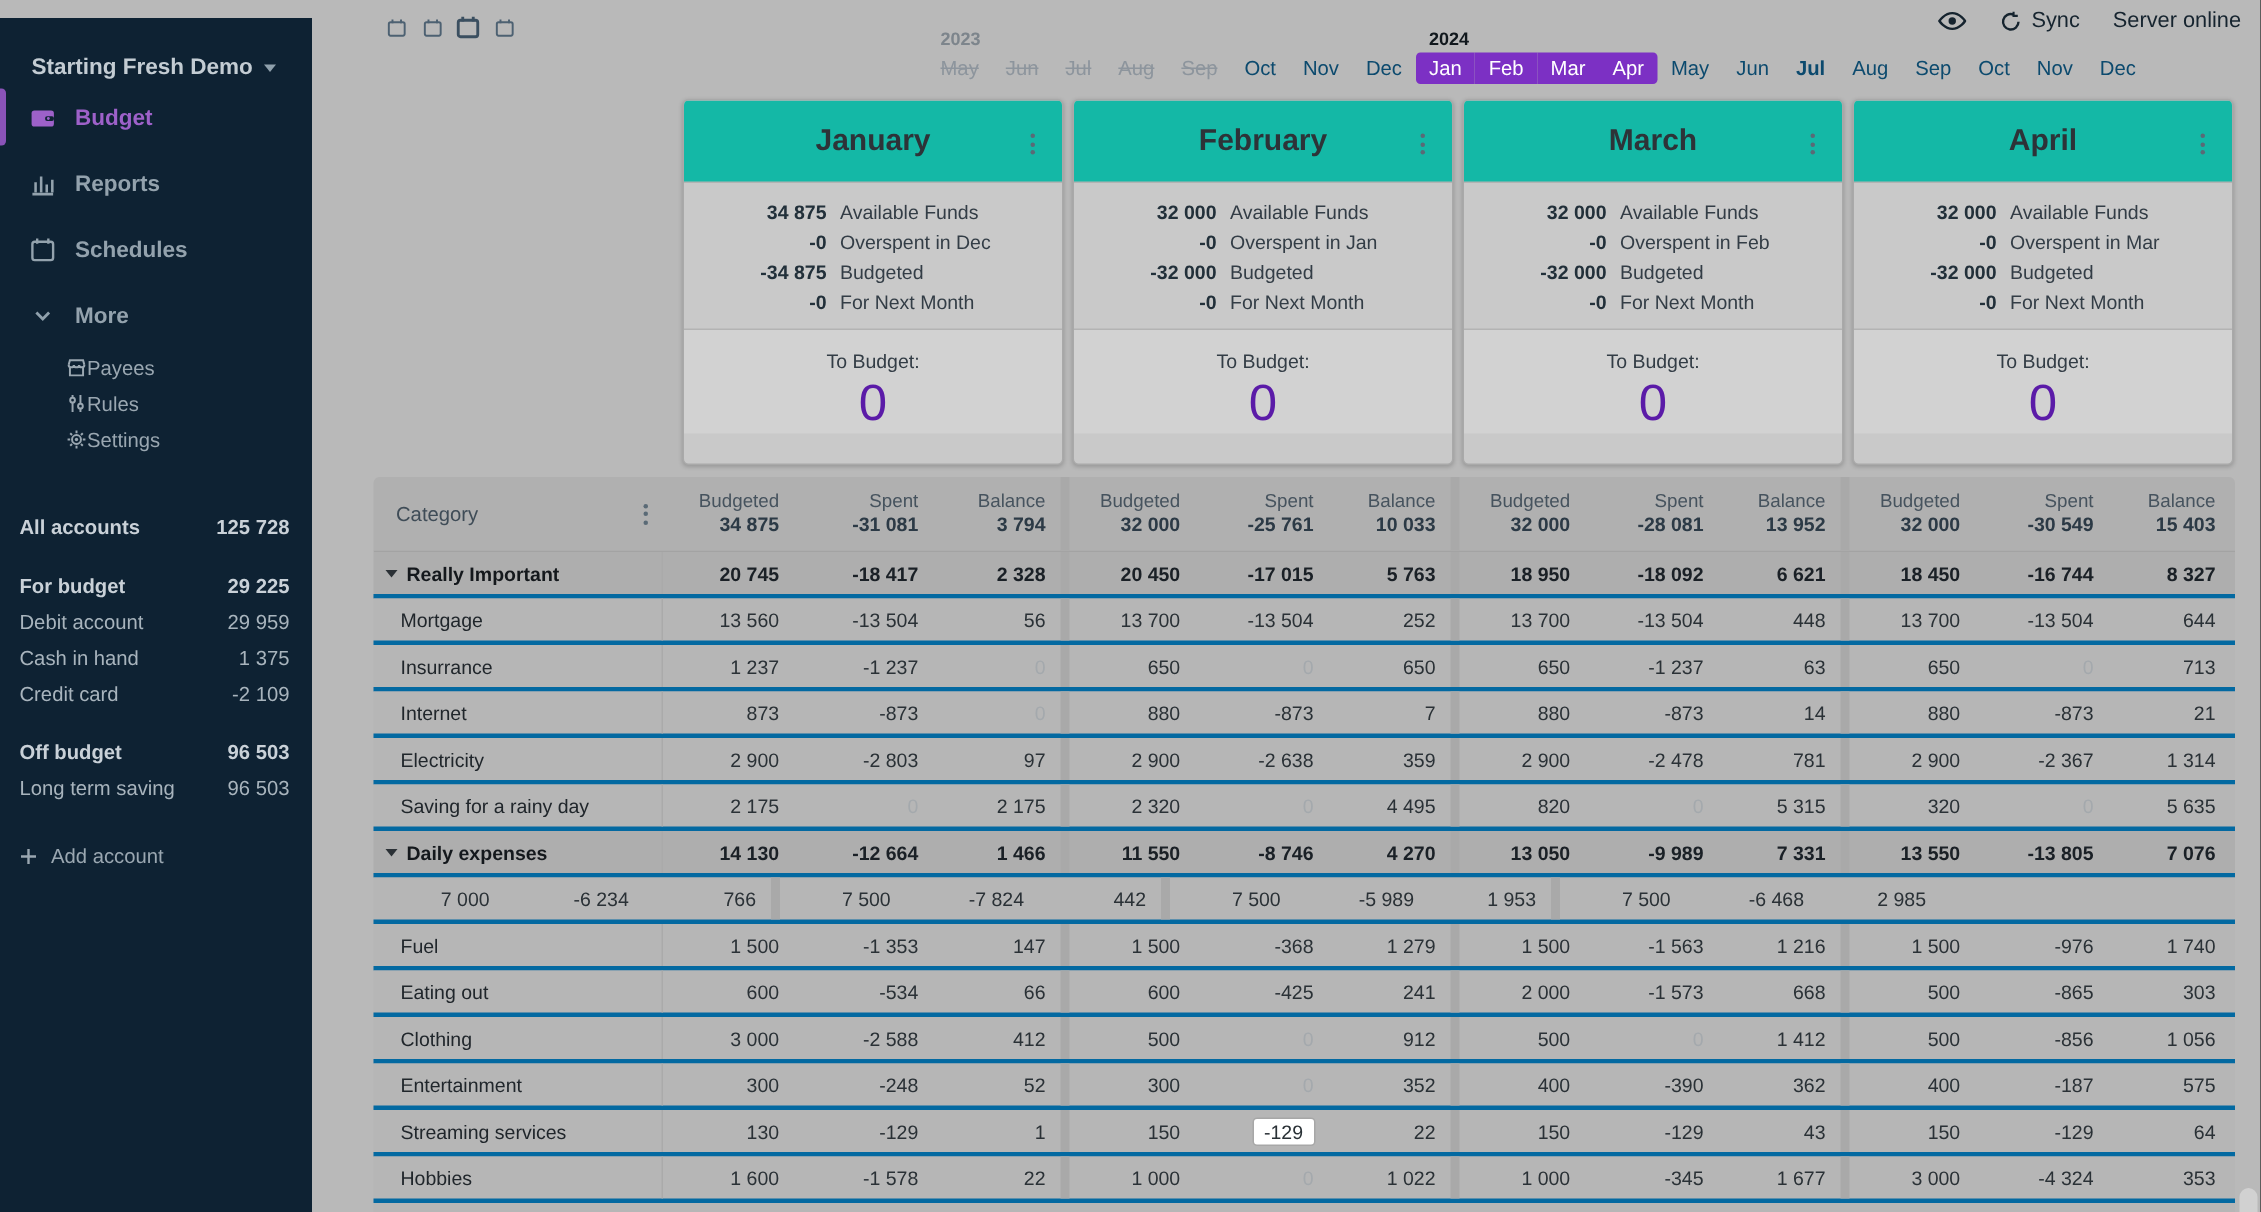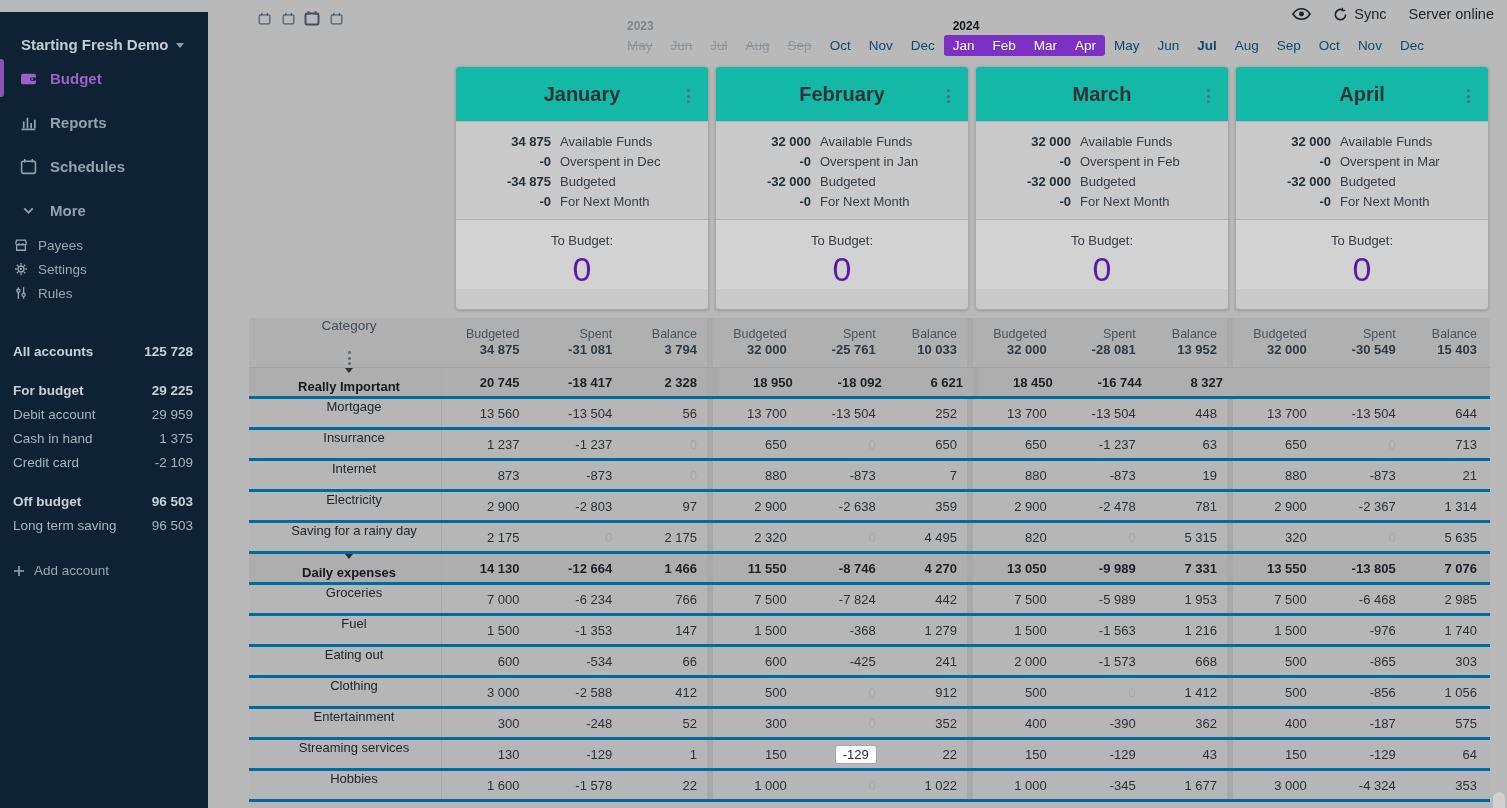--- a/index.html
+++ b/index.html
@@ -15,21 +15,21 @@
   }
   .sb-title { display:flex; align-items:center; gap:7px; padding:24px 0 0 21px;
     font-size:15px; font-weight:bold; color:#c3ccd3; cursor:pointer; }
   .caret-down { width:0; height:0; border-left:4px solid transparent; border-right:4px solid transparent; border-top:5px solid #8fa0ac; margin-top:2px;}
   .sb-item { position:relative; display:flex; align-items:center; gap:13px;
     height:38px; margin-top:6px; padding-left:20px; font-size:15px; font-weight:bold;
     color:#93a2ad; cursor:pointer; }
   .sb-item.active { color:#9d61c9; }
   .sb-item.active .active-bar { position:absolute; left:0; top:0; bottom:0; width:4px; background:#8a53b8; border-radius:0 3px 3px 0; }
   .sb-item svg, .sb-sub svg { flex:0 0 auto; }
-  .sb-sub { display:flex; align-items:center; gap:10px; height:24px; padding-left:14px;
+  .sb-sub { display:flex; align-items:center; height:24px; padding-left:44px;
     font-size:13.5px; color:#9aa7b1; cursor:pointer; }
   .sb-subwrap { margin-top:4px; }
   .accounts { margin-top:34px; padding:0 15px 0 13px; }
   .acct-row { display:flex; justify-content:space-between; align-items:center; height:24px;
     font-size:13.5px; color:#a8b4bd; cursor:pointer; }
   .acct-row.hdr { font-weight:bold; color:#c9d1d8; }
   .acct-row.all { margin-bottom:15px; }
   .acct-group { margin-top:15px; }
   .acct-val { font-variant-numeric: tabular-nums; }
   .add-account { display:flex; align-items:center; gap:9px; margin:26px 0 0 13px;
@@ -68,21 +68,21 @@
   .cs-label { padding-left:9px; }
   .card-foot { background:#d2d2d2; text-align:center; padding-top:13px; }
   .tb-label { font-size:13px; color:#333d46; }
   .tb-value { font-size:34px; color:#5b1ba8; margin-top:2px; cursor:pointer; display:inline-block; }
   
   .kebab { display:inline-flex; flex-direction:column; gap:2.5px; cursor:pointer; padding:2px; }
   .kebab i { width:3px; height:3px; border-radius:50%; background:#5a6a76; }
   
   .btable { position:absolute; left:9px; top:318px; width:1241px; }
   .trow { display:flex; }
-  .c-cat   { width:193px;flex-direction:column; }
+  .c-cat   { width:193px; }
   .c-sec   { width:254px; display:flex; }
   .c-sec.first { width:265px; }
   .c-gap   { width:6px; background:#a9a9a9; }
   .cell { display:flex; align-items:center; justify-content:flex-end; padding-right:10px;
     font-size:13px; color:#2a3136; font-variant-numeric:tabular-nums; }
   .c-sec .cell:nth-child(1){ flex:0 0 33%; }
   .c-sec .cell:nth-child(2){ flex:0 0 35%; }
   .c-sec .cell:nth-child(3){ flex:1; }
   
   .thead { height:50px; background:#b0b0b0; border-radius:4px 4px 0 0; border-bottom:1px solid #a3a3a3; }
@@ -156,36 +156,36 @@
       <div class="sb-subwrap">
         <div class="sb-sub">
           <svg width="14" height="14" viewBox="0 0 16 16" fill="none" stroke="#9aa7b1" stroke-width="1.5">
             <path d="M2 6l1-3.5h10L14 6"></path>
               <path d="M2 6c0 1 .9 1.8 2 1.8S6 7 6 6c0 1 .9 1.8 2 1.8S10 7 10 6c0 1 .9 1.8 2 1.8S14 7 14 6"></path>
               <path d="M3 8v6h10V8"></path>
           </svg>
           <span>Payees</span>
         </div>
         <div class="sb-sub">
+          <svg width="14" height="14" viewBox="0 0 16 16" fill="none" stroke="#9aa7b1" stroke-width="1.5">
+            <path d="M5 1.5v13M11 1.5v13"></path>
+              <circle cx="5" cy="5.5" r="1.8" fill="#0e2233"></circle>
+              <circle cx="11" cy="10" r="1.8" fill="#0e2233"></circle>
+          </svg>
+          <span>Rules</span>
+        </div>
+        <div class="sb-sub">
           <svg width="14" height="14" viewBox="0 0 16 16">
             <g stroke="#9aa7b1" stroke-width="1.5" fill="none">
               <circle cx="8" cy="8" r="3.4"></circle>
               <path d="M8 1.2v2M8 12.8v2M1.2 8h2M12.8 8h2M3.2 3.2l1.4 1.4M11.4 11.4l1.4 1.4M12.8 3.2l-1.4 1.4M4.6 11.4l-1.4 1.4"></path>
             </g>
             <circle cx="8" cy="8" r="1.3" fill="#9aa7b1"></circle>
           </svg>
           <span>Settings</span>
-        </div>
-        <div class="sb-sub">
-          <svg width="14" height="14" viewBox="0 0 16 16" fill="none" stroke="#9aa7b1" stroke-width="1.5">
-            <path d="M5 1.5v13M11 1.5v13"></path>
-              <circle cx="5" cy="5.5" r="1.8" fill="#0e2233"></circle>
-              <circle cx="11" cy="10" r="1.8" fill="#0e2233"></circle>
-          </svg>
-          <span>Rules</span>
         </div>
       </div>
     </nav>
 
     <div class="accounts">
       <div class="acct-row hdr all">
         <span>All accounts</span>
         <span class="acct-val">125 728</span>
       </div>
       <div class="acct-group">
@@ -498,20 +498,31 @@
               <span>20 745</span>
             </div>
             <div class="cell">
               <span>-18 417</span>
             </div>
             <div class="cell">
               <span>2 328</span>
             </div>
           </div>
           <div class="c-gap"></div>
+          <div class="c-sec">
+            <div class="cell">
+              <span>20 450</span>
+            </div>
+            <div class="cell">
+              <span>-17 015</span>
+            </div>
+            <div class="cell">
+              <span>5 763</span>
+            </div>
+          </div>
           <div class="c-gap"></div>
           <div class="c-sec">
             <div class="cell">
               <span>18 950</span>
             </div>
             <div class="cell">
               <span>-18 092</span>
             </div>
             <div class="cell">
               <span>6 621</span>
@@ -663,21 +674,21 @@
           </div>
           <div class="c-gap"></div>
           <div class="c-sec">
             <div class="cell">
               <span>880</span>
             </div>
             <div class="cell">
               <span>-873</span>
             </div>
             <div class="cell">
-              <span>19</span>
+              <span>14</span>
             </div>
           </div>
           <div class="c-gap"></div>
           <div class="c-sec">
             <div class="cell">
               <span>880</span>
             </div>
             <div class="cell">
               <span>-873</span>
             </div>
@@ -837,23 +848,20 @@
             </div>
             <div class="cell">
               <span>-13 805</span>
             </div>
             <div class="cell">
               <span>7 076</span>
             </div>
           </div>
         </div>
         <div class="trow body">
-          <div class="c-cat">
-            <span>Groceries</span>
-          </div>
           <div class="c-sec first">
             <div class="cell">
               <span>7 000</span>
             </div>
             <div class="cell">
               <span>-6 234</span>
             </div>
             <div class="cell">
               <span>766</span>
             </div>

